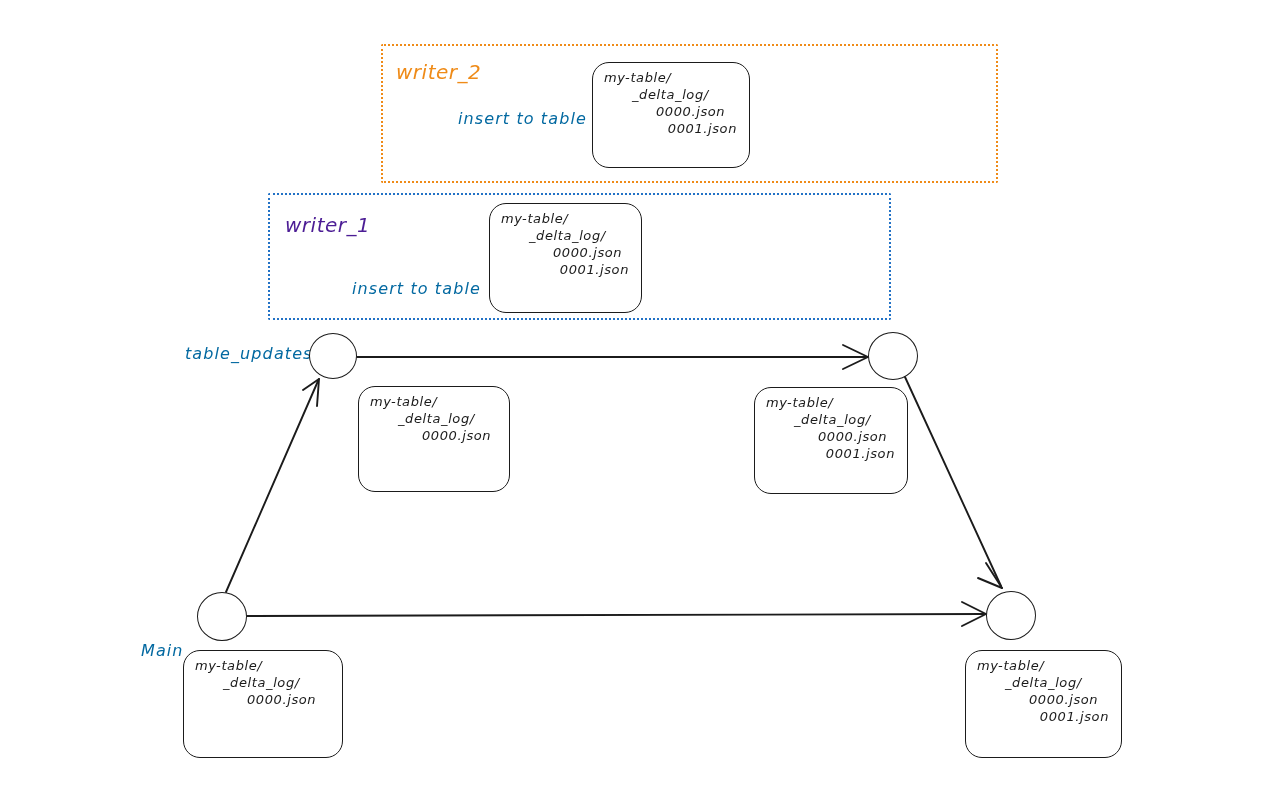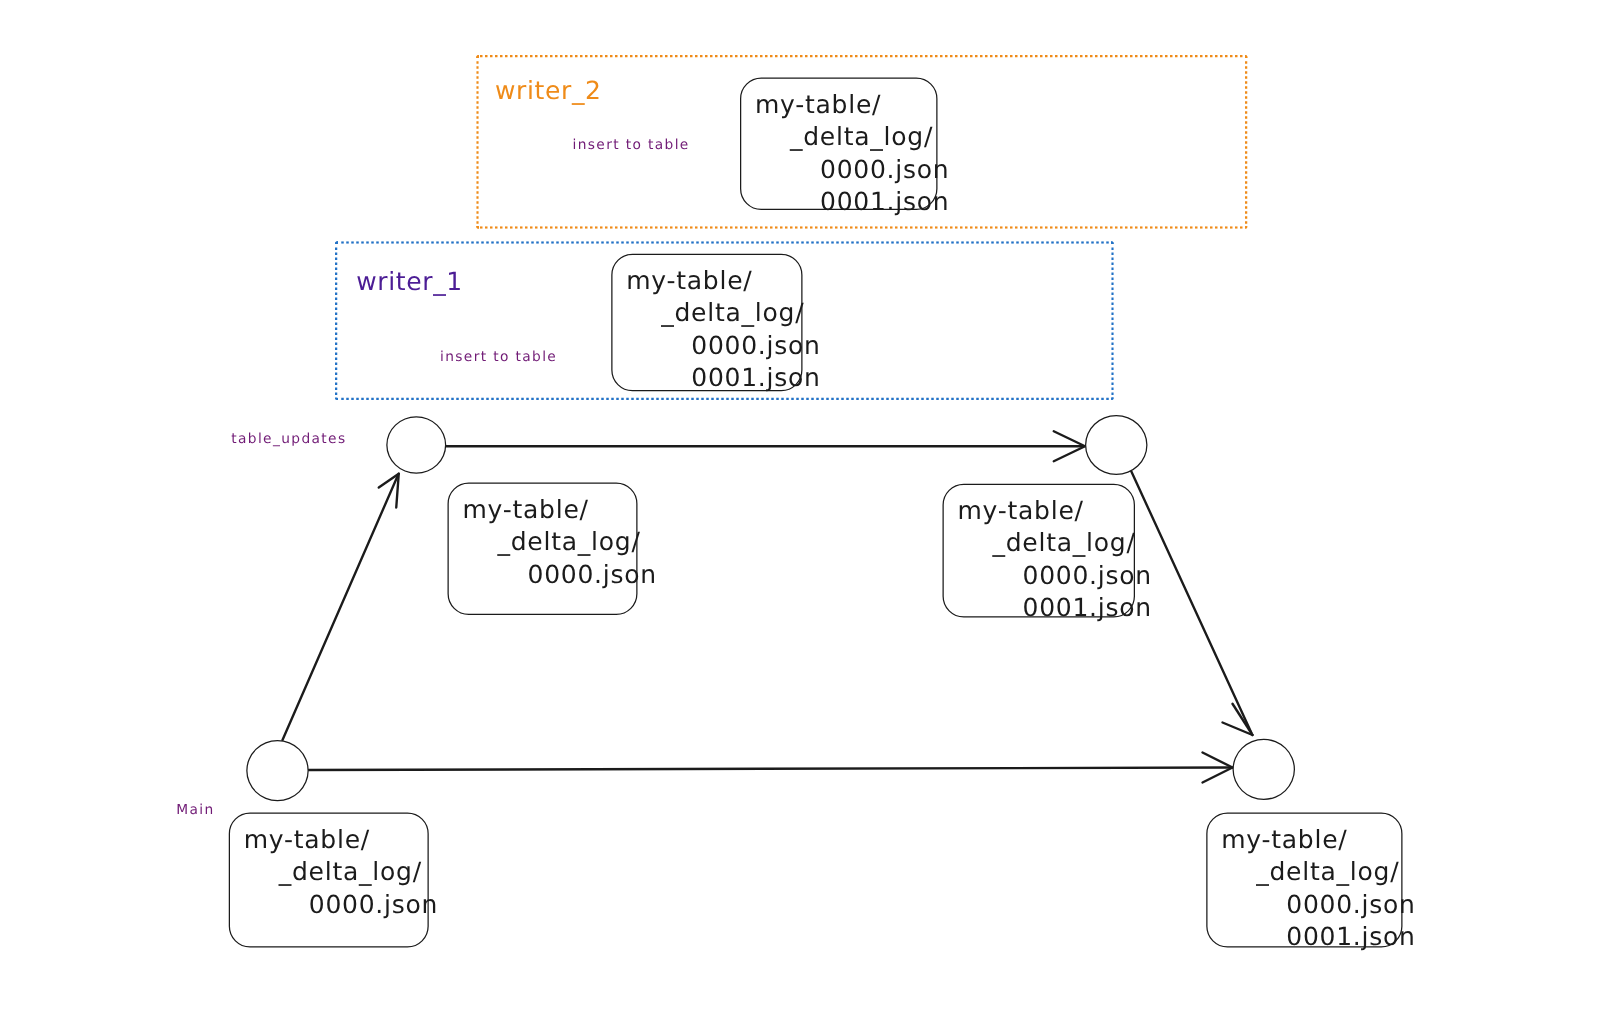--- a/index.html
+++ b/index.html
@@ -13,20 +13,21 @@
     position: relative;
     overflow: hidden;
     font-family: "DejaVu Sans", sans-serif;
     color: #1b1b1b;
   }
   #canvas {
     position: absolute;
     inset: 0;
     width: 1284px;
     height: 612px;
+    font-style: italic;
   }
   .svg-layer {
     position: absolute;
     left: 0;
     top: 0;
     width: 1284px;
     height: 809px;
     pointer-events: none;
   }
   
@@ -65,51 +66,51 @@
     color: #ef8b18;
   }
   #writer1-title {
     left: 285px;
     top: 213px;
     color: #4c1d95;
   }
   
   .plain-label {
     position: absolute;
-    font-size: 11px;
+    font-size: 16px;
     letter-spacing: 1.1px;
-    color: #701a75;
+    color: #0369a1;
     white-space: nowrap;
     font-family: "DejaVu Sans", sans-serif;
   }
   #label-insert-2   { left: 458px; top: 109px; }
   #label-insert-1   { left: 352px; top: 279px; }
   #label-table-updates { left: 185px; top: 344px; }
   #label-main       { left: 141px; top: 641px; }
 
   
   .filebox {
     position: absolute;
     box-sizing: border-box;
     border: 1.7px solid #1b1b1b;
     border-radius: 17px;
     background: #ffffff;
     padding: 7px 12px 8px 11px;
   }
   .filebox .ln {
     display: block;
-    font-size: 20px;
+    font-size: 13px;
     line-height: 1.30;
     letter-spacing: 0.6px;
     white-space: nowrap;
     color: #1b1b1b;
     font-family: "DejaVu Sans", sans-serif;
   }
   .ind0 { margin-left: 0px; }
-  .ind1 { margin-left: 28px; text-align: right; }
+  .ind1 { margin-left: 28px; }
   .ind2 { margin-left: 52px; }
   .ind3 { margin-left: 52px; text-align: right; }
   .accent-orange { color: #ef8b18; }
   .accent-blue   { color: #2272c6; }
 
   #box-writer2 { left: 592px; top: 62px;  width: 158px; height: 106px; }
   #box-writer1 { left: 489px; top: 203px; width: 153px; height: 110px; }
   #box-mid     { left: 358px; top: 386px; width: 152px; height: 106px; }
   #box-right   { left: 754px; top: 387px; width: 154px; height: 107px; }
   #box-bl      { left: 183px; top: 650px; width: 160px; height: 108px; }

